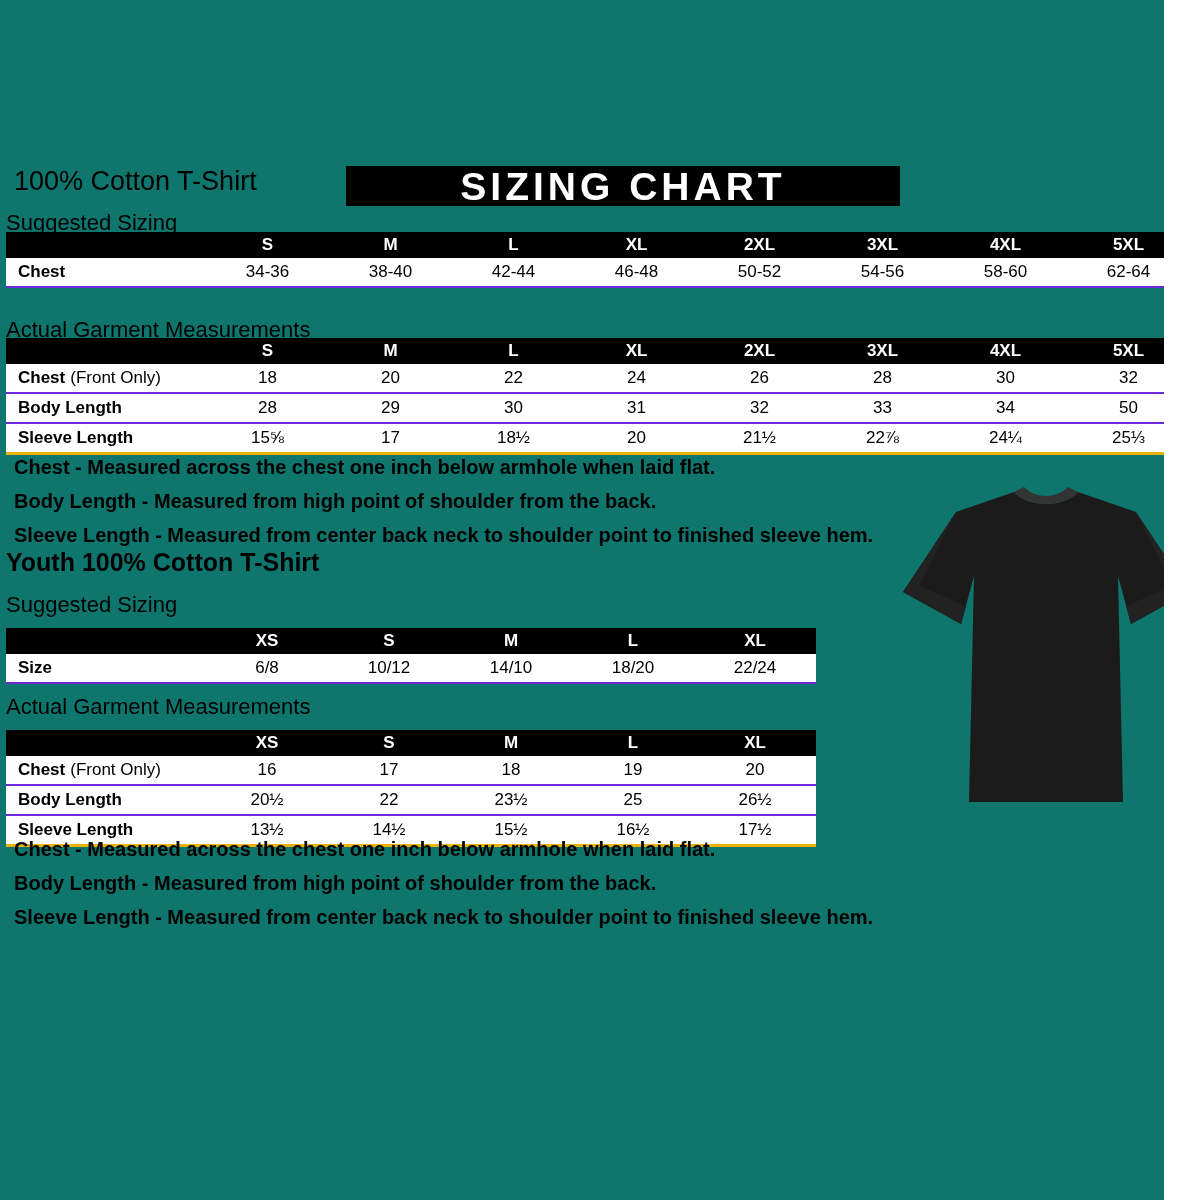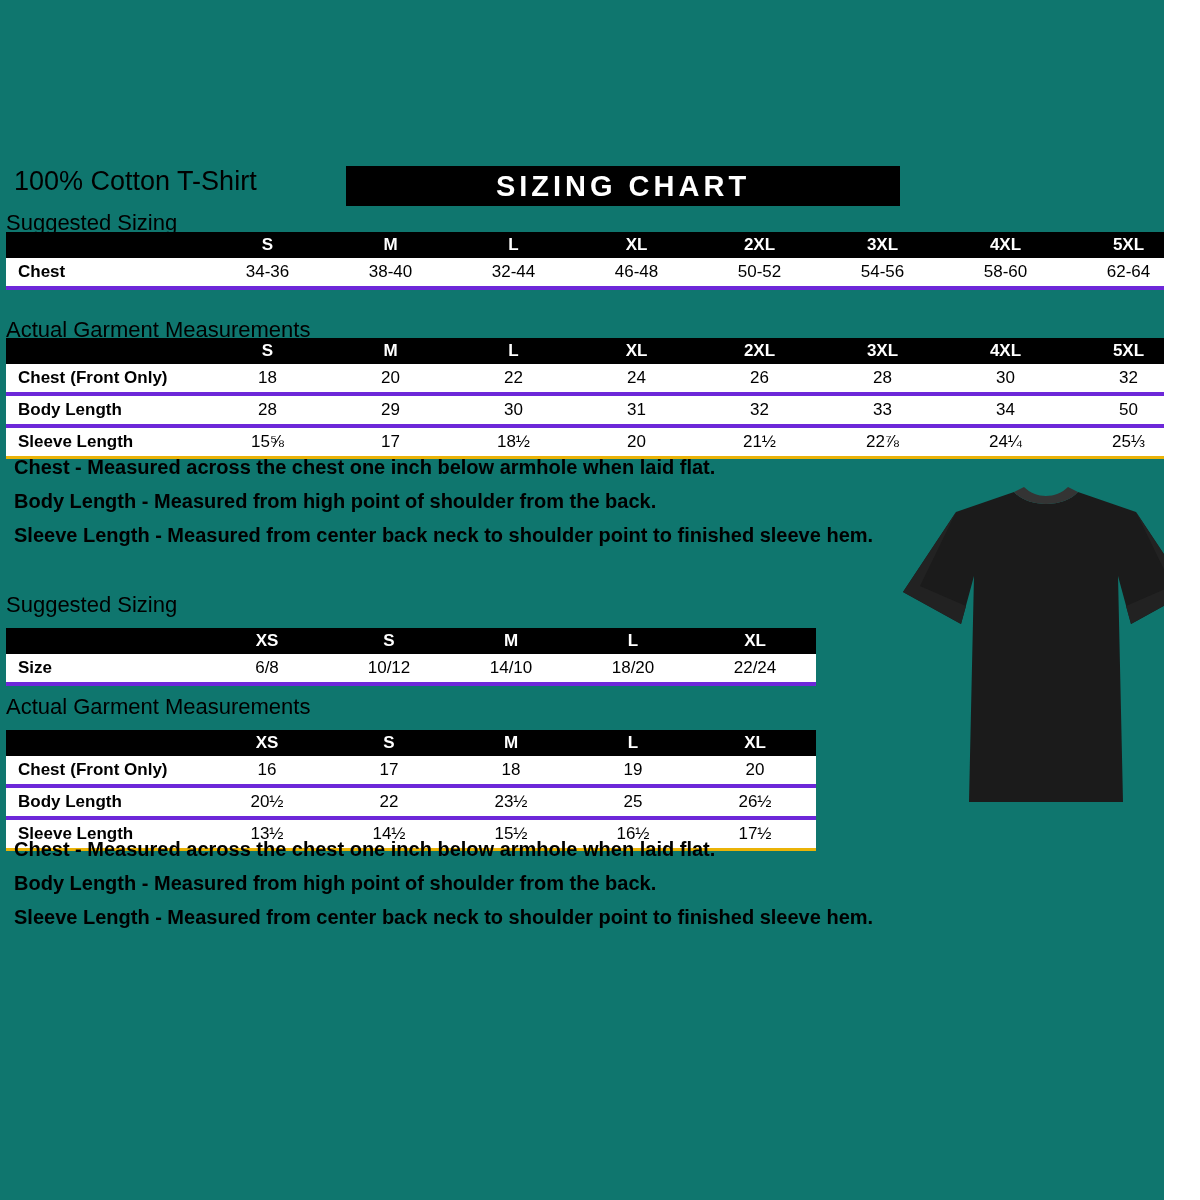--- a/index.html
+++ b/index.html
@@ -1,39 +1,39 @@
 <!DOCTYPE html>
 <html><head>
 <meta charset="utf-8">
 <style>
   html,body{margin:0;padding:0;background:#fff;}
   body{width:1200px;height:1200px;font-family:"Liberation Sans",sans-serif;color:#000;}
   .page{position:relative;width:1164px;height:1200px;background:#0f766e;overflow:hidden;}
 
   .title{position:absolute;left:14px;top:166px;font-size:27px;font-weight:400;}
   .banner{position:absolute;left:346px;top:166px;width:554px;height:40px;background:#000;color:#fff;
-          font-size:29px;font-weight:700;letter-spacing:4px;text-align:center;line-height:41px;}
+          font-size:39px;font-weight:700;letter-spacing:4px;text-align:center;line-height:41px;}
 
   .sec-label{position:absolute;left:6px;font-size:22px;}
   .lbl-adult-suggested{top:210px;}
   .lbl-adult-actual{top:317px;}
   .lbl-youth-suggested{top:592px;}
   .lbl-youth-actual{top:694px;}
 
   .youth-title{position:absolute;left:6px;top:548px;font-size:25px;font-weight:700;}
 
   table.tbl{position:absolute;left:6px;border-collapse:collapse;table-layout:fixed;}
   .w-full{width:1184px;}
   .w-youth{width:810px;margin-top:16px;}
   .tbl th{background:#000;color:#fff;font-weight:700;font-size:17px;height:26px;padding:0;text-align:center;}
-  .tbl td{font-size:17px;text-align:center;height:28px;padding:0;border-bottom:4px solid #6d28d9;background:#fff;}
+  .tbl td{font-size:17px;text-align:center;height:28px;padding:0;border-bottom:2px solid #6d28d9;background:#fff;}
   .tbl td.lbl{text-align:left;font-weight:700;padding-left:12px;}
   .tbl-actual tr:last-child td{border-bottom:3px solid #eab308;}
   col.c-label{width:200px;}
-  .sfx{font-weight:700;margin-left:5px;text-align:right;}
+  .sfx{font-weight:400;margin-left:5px;text-align:right;}
 
   .t-adult-suggested{top:232px;}
   .t-adult-actual{top:338px;}
   .t-youth-suggested{top:612px;}
   .t-youth-actual{top:714px;}
 
   .notes{position:absolute;left:14px;font-size:20px;font-weight:bold;}
   .notes-adult{top:456px;}
   .notes-youth{top:838px;}
   .notes div{margin-bottom:11px;}
@@ -66,21 +66,21 @@
         <th>3XL</th>
         <th>4XL</th>
         <th>5XL</th>
       </tr>
     </thead>
     <tbody>
       <tr>
         <td class="lbl">Chest</td>
         <td>34-36</td>
         <td>38-40</td>
-        <td>32-44</td>
+        <td>42-44</td>
         <td>46-48</td>
         <td>50-52</td>
         <td>54-56</td>
         <td>58-60</td>
         <td>62-64</td>
       </tr>
     </tbody>
   </table>
 
   <div class="sec-label lbl-adult-actual">Actual Garment Measurements</div>
@@ -141,20 +141,21 @@
       </tr>
     </tbody>
   </table>
 
   <div class="notes notes-adult">
     <div>Chest - Measured across the chest one inch below armhole when laid flat.</div>
     <div>Body Length - Measured from high point of shoulder from the back.</div>
     <div>Sleeve Length - Measured from center back neck to shoulder point to finished sleeve hem.</div>
   </div>
 
+  <div class="youth-title">Youth 100% Cotton T-Shirt</div>
 
   <div class="sec-label lbl-youth-suggested">Suggested Sizing</div>
 
   <table class="tbl w-youth t-youth-suggested">
     <colgroup>
         <col class="c-label">
         <col span="5">
       </colgroup>
     <thead>
       <tr>

